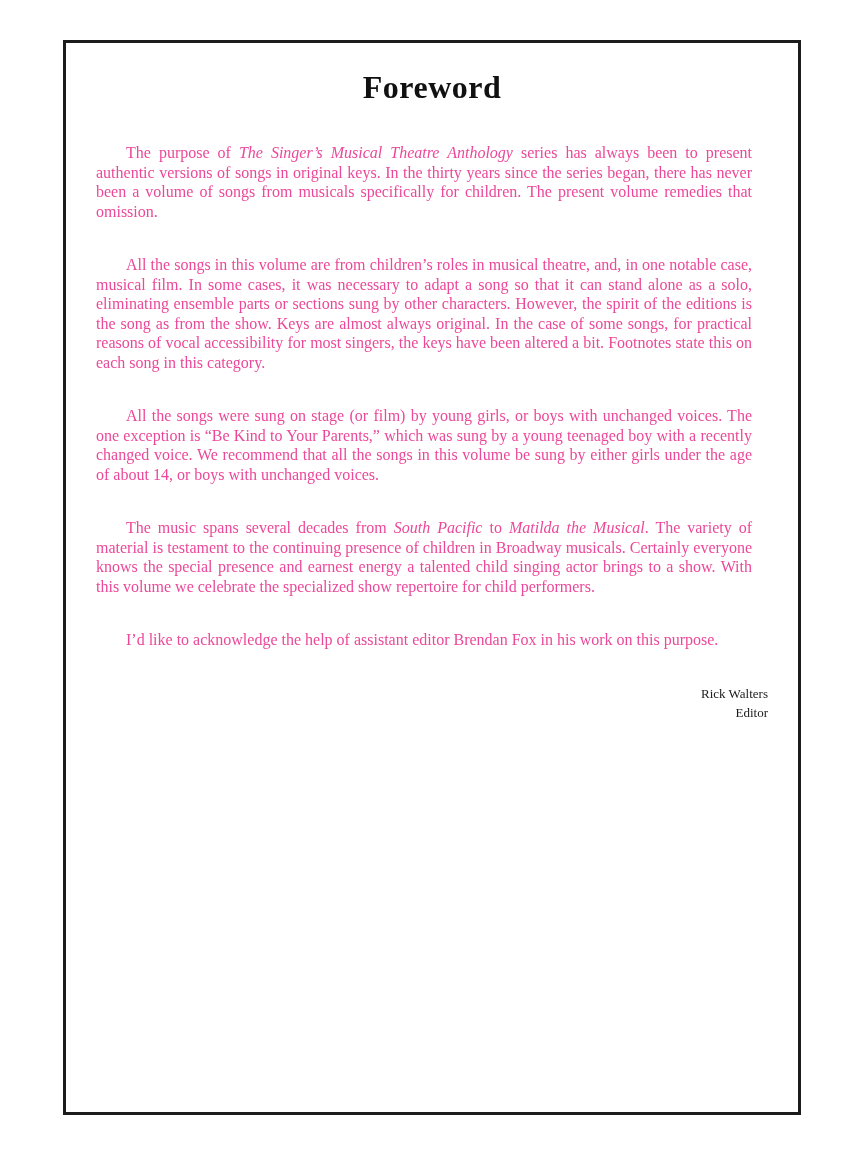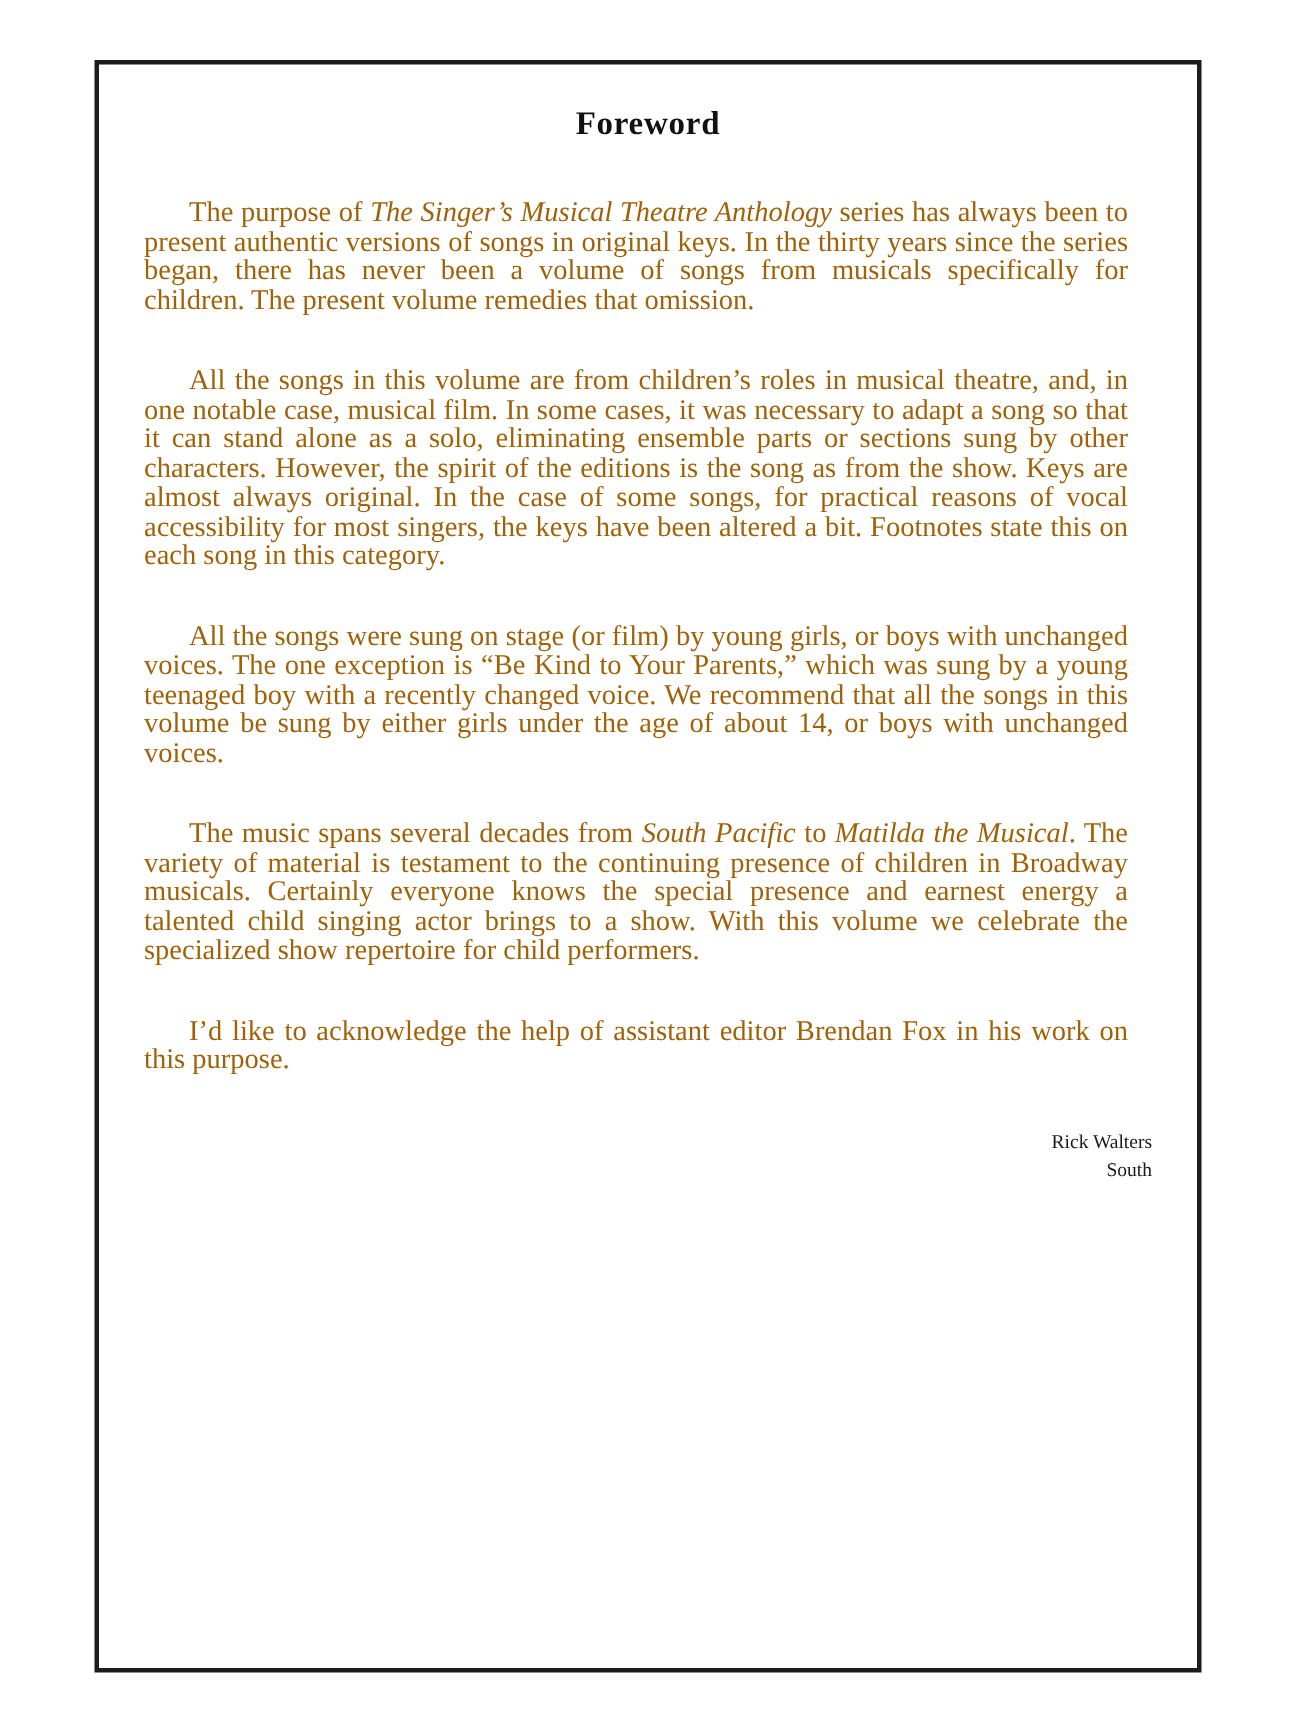--- a/index.html
+++ b/index.html
@@ -22,32 +22,32 @@
     width: 738px;
     height: 1075px;
     box-sizing: border-box;
     border: 3px solid #1c1c1c;
     padding: 26px 30px 0 30px;
     background: #ffffff;
   }
   .title {
     margin: 0 0 37px 0;
     text-align: center;
-    font-size: 22px;
+    font-size: 32px;
     font-weight: bold;
     letter-spacing: 0.5px;
     color: #111111;
   }
   .content p {
     margin: 0 16px 34px 0;
-    font-size: 19px;
+    font-size: 16px;
     line-height: 19.5px;
     text-align: justify;
     text-indent: 30px;
-    color: #a16207;
+    color: #ec4899;
   }
   .content p em {
     font-style: italic;
   }
   .signature {
     margin-top: 10px;
     text-align: right;
     font-size: 13px;
     line-height: 19.5px;
     color: #1a1a1a;
@@ -61,16 +61,16 @@
     <h1 class="title">Foreword</h1>
     <div class="content">
       <p><span>The purpose of </span><em>The Singer’s Musical Theatre Anthology</em><span> series has always been to present authentic versions of songs in original keys. In the thirty years since the series began, there has never been a volume of songs from musicals specifically for children. The present volume remedies that omission.</span></p>
       <p><span>All the songs in this volume are from children’s roles in musical theatre, and, in one notable case, musical film. In some cases, it was necessary to adapt a song so that it can stand alone as a solo, eliminating ensemble parts or sections sung by other characters. However, the spirit of the editions is the song as from the show. Keys are almost always original. In the case of some songs, for practical reasons of vocal accessibility for most singers, the keys have been altered a bit. Footnotes state this on each song in this category.</span></p>
       <p><span>All the songs were sung on stage (or film) by young girls, or boys with unchanged voices. The one exception is “Be Kind to Your Parents,” which was sung by a young teenaged boy with a recently changed voice. We recommend that all the songs in this volume be sung by either girls under the age of about 14, or boys with unchanged voices.</span></p>
       <p><span>The music spans several decades from </span><em>South Pacific</em><span> to </span><em>Matilda the Musical</em><span>. The variety of material is testament to the continuing presence of children in Broadway musicals. Certainly everyone knows the special presence and earnest energy a talented child singing actor brings to a show. With this volume we celebrate the specialized show repertoire for child performers.</span></p>
       <p><span>I’d like to acknowledge the help of assistant editor Brendan Fox in his work on this purpose.</span></p>
     </div>
     <div class="signature">
       <div>Rick Walters</div>
-      <div>South</div>
+      <div>Editor</div>
     </div>
   </div>
 </div>
 
 </body></html>

